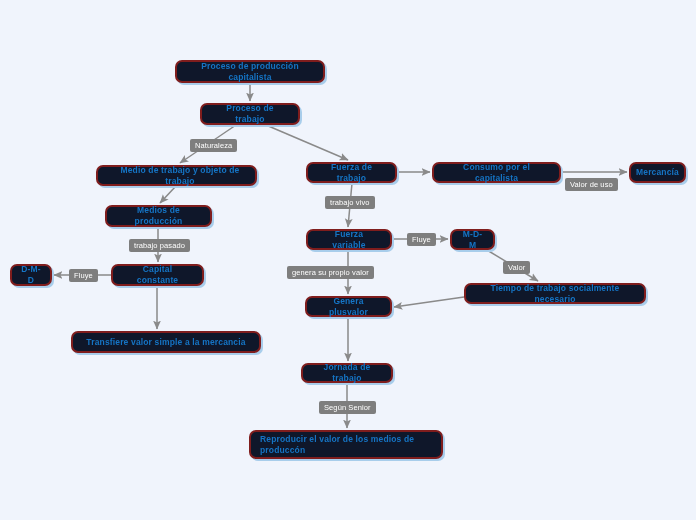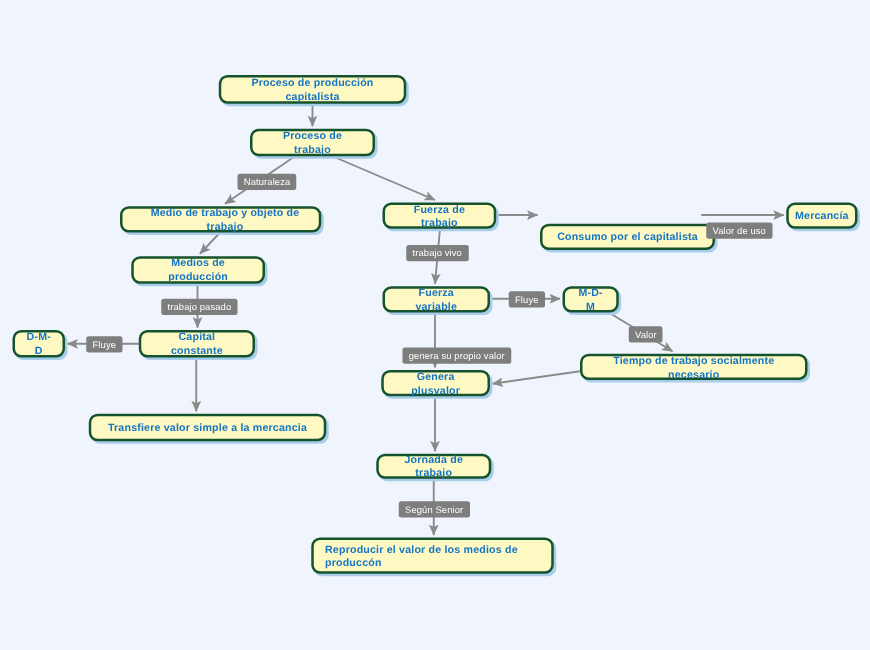--- a/index.html
+++ b/index.html
@@ -20,22 +20,22 @@
     position: absolute;
     left: 0;
     top: 0;
     width: 696px;
     height: 520px;
     pointer-events: none;
   }
   .node {
     position: absolute;
     box-sizing: border-box;
-    background: #fef9c3;
-    border: 2px solid #14532d;
+    background: #0f172a;
+    border: 2px solid #7f1d1d;
     border-radius: 7px;
     color: #1574c4;
     font-size: 8.5px;
     font-weight: bold;
     letter-spacing: 0.15px;
     line-height: 11px;
     display: flex;
     align-items: center;
     box-shadow: 2px 2px 0 0 #a8cdeb;
     padding: 0 9px;
@@ -95,35 +95,35 @@
 
   <div id="node-layer">
       <div class="node center" style="left: 175px; top: 60px; width: 150px; height: 23px;">Proceso de producción capitalista</div>
       <div class="node center" style="left: 200px; top: 103px; width: 100px; height: 22px;">Proceso de trabajo</div>
       <div class="node center" style="left: 96px; top: 165px; width: 161px; height: 21px; padding-left: 16px;">Medio de trabajo y objeto de trabajo</div>
       <div class="node center" style="left: 105px; top: 205px; width: 107px; height: 22px;">Medios de producción</div>
       <div class="node center" style="left: 111px; top: 264px; width: 93px; height: 22px;">Capital constante</div>
       <div class="node center" style="left: 10px; top: 264px; width: 42px; height: 22px;">D-M-D</div>
       <div class="node center" style="left: 71px; top: 331px; width: 190px; height: 22px;">Transfiere valor simple a la mercancia</div>
       <div class="node center" style="left: 306px; top: 162px; width: 91px; height: 21px;">Fuerza de trabajo</div>
-      <div class="node center" style="left: 432px; top: 162px; width: 140px; height: 21px; margin-top: 17px;">Consumo por el capitalista</div>
+      <div class="node center" style="left: 432px; top: 162px; width: 129px; height: 21px;">Consumo por el capitalista</div>
       <div class="node center" style="left: 629px; top: 162px; width: 57px; height: 21px;">Mercancía</div>
       <div class="node center" style="left: 306px; top: 229px; width: 86px; height: 21px;">Fuerza variable</div>
       <div class="node center" style="left: 450px; top: 229px; width: 45px; height: 21px;">M-D-M</div>
       <div class="node center" style="left: 464px; top: 283px; width: 182px; height: 21px;">Tiempo de trabajo socialmente necesario</div>
       <div class="node center" style="left: 305px; top: 296px; width: 87px; height: 21px;">Genera plusvalor</div>
       <div class="node center" style="left: 301px; top: 363px; width: 92px; height: 20px;">Jornada de trabajo</div>
       <div class="node left" style="left: 249px; top: 430px; width: 194px; height: 29px;">Reproducir el valor de los medios de
 produccón</div>
     </div>
   <div id="badge-layer">
       <div class="badge" style="left: 190px; top: 139px;">Naturaleza</div>
       <div class="badge" style="left: 129px; top: 239px;">trabajo pasado</div>
       <div class="badge" style="left: 69px; top: 269px;">Fluye</div>
       <div class="badge" style="left: 565px; top: 166px; margin-top: 12px;">Valor de uso</div>
       <div class="badge" style="left: 325px; top: 196px;">trabajo vivo</div>
       <div class="badge" style="left: 407px; top: 233px;">Fluye</div>
       <div class="badge" style="left: 503px; top: 261px;">Valor</div>
-      <div class="badge" style="left: 322px; top: 266px; margin-top: 12px;">genera su propio valor</div>
+      <div class="badge" style="left: 287px; top: 266px;">genera su propio valor</div>
       <div class="badge" style="left: 319px; top: 401px; text-align: right;">Según Senior</div>
     </div>
 
 </div>
 
 </body></html>

